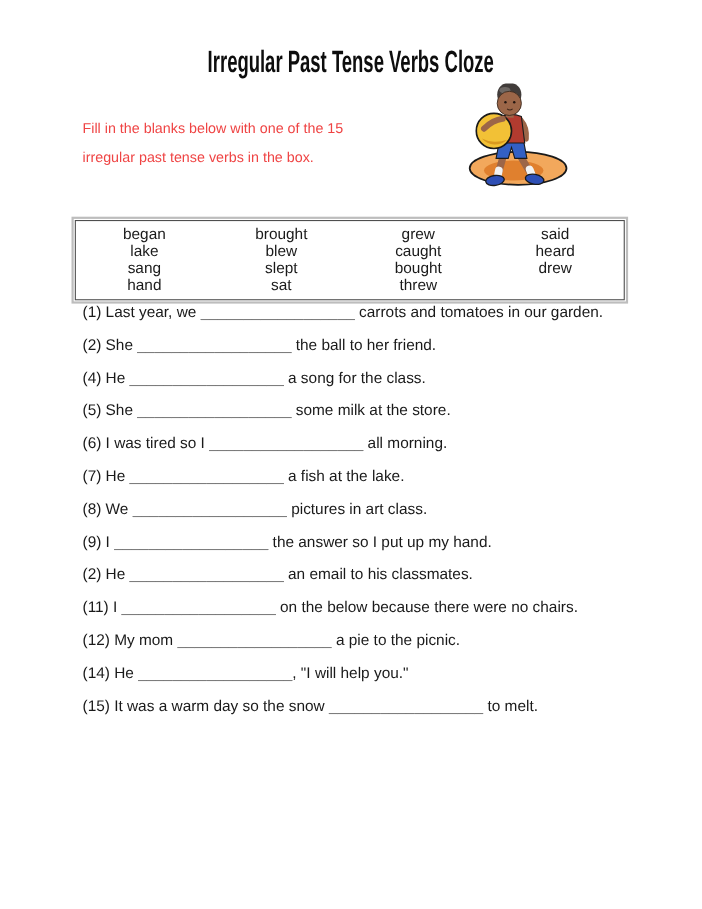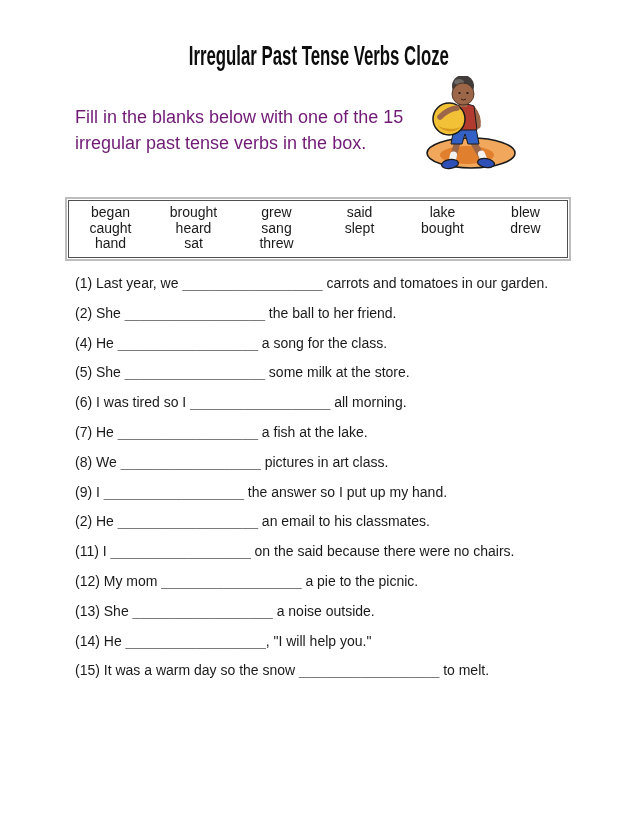--- a/index.html
+++ b/index.html
@@ -29,43 +29,43 @@
     letter-spacing: 0px;
     white-space: nowrap;
     transform: scaleX(0.60);
     transform-origin: center;
   }
   .instructions {
     position: absolute;
     left: 75px;
     top: 104px;
     margin: 0;
-    font-size: 18px;
+    font-size: 13px;
     line-height: 26px;
-    color: #701a75;
+    color: #ef4444;
   }
   .illustration {
     position: absolute;
     left: 424px;
     top: 76px;
     width: 94px;
     height: 96px;
   }
   .word-bank {
     position: absolute;
     left: 68px;
     top: 200px;
     width: 500px;
     box-sizing: border-box;
     border: 1px solid #4f4f4f;
     outline: 2px solid #bdbdbd;
     outline-offset: 1px;
     padding: 4px 0 5px 0;
     display: grid;
-    grid-template-columns: repeat(6, 1fr);
+    grid-template-columns: repeat(4, 1fr);
     font-size: 14px;
     line-height: 15.5px;
     text-align: center;
     color: #1a1a1a;
   }
   .sentences {
     position: absolute;
     left: 75px;
     top: 276px;
     width: 545px;
@@ -148,20 +148,19 @@
   <div class="sentences">
     <p class="sentence"><span>(1) Last year, we </span><span class="blank">__________________</span><span> carrots and tomatoes in our garden.</span></p>
     <p class="sentence"><span>(2) She </span><span class="blank">__________________</span><span> the ball to her friend.</span></p>
     <p class="sentence"><span>(4) He </span><span class="blank">__________________</span><span> a song for the class.</span></p>
     <p class="sentence"><span>(5) She </span><span class="blank">__________________</span><span> some milk at the store.</span></p>
     <p class="sentence"><span>(6) I was tired so I </span><span class="blank">__________________</span><span> all morning.</span></p>
     <p class="sentence"><span>(7) He </span><span class="blank">__________________</span><span> a fish at the lake.</span></p>
     <p class="sentence"><span>(8) We </span><span class="blank">__________________</span><span> pictures in art class.</span></p>
     <p class="sentence"><span>(9) I </span><span class="blank">__________________</span><span> the answer so I put up my hand.</span></p>
     <p class="sentence"><span>(2) He </span><span class="blank">__________________</span><span> an email to his classmates.</span></p>
-    <p class="sentence"><span>(11) I </span><span class="blank">__________________</span><span> on the said because there were no chairs.</span></p>
+    <p class="sentence"><span>(11) I </span><span class="blank">__________________</span><span> on the below because there were no chairs.</span></p>
     <p class="sentence"><span>(12) My mom </span><span class="blank">__________________</span><span> a pie to the picnic.</span></p>
-    <p class="sentence"><span>(13) She </span><span class="blank">__________________</span><span> a noise outside.</span></p>
     <p class="sentence"><span>(14) He </span><span class="blank">__________________</span><span>, "I will help you."</span></p>
     <p class="sentence"><span>(15) It was a warm day so the snow </span><span class="blank">__________________</span><span> to melt.</span></p>
   </div>
 
 </div>
 
 </body></html>

